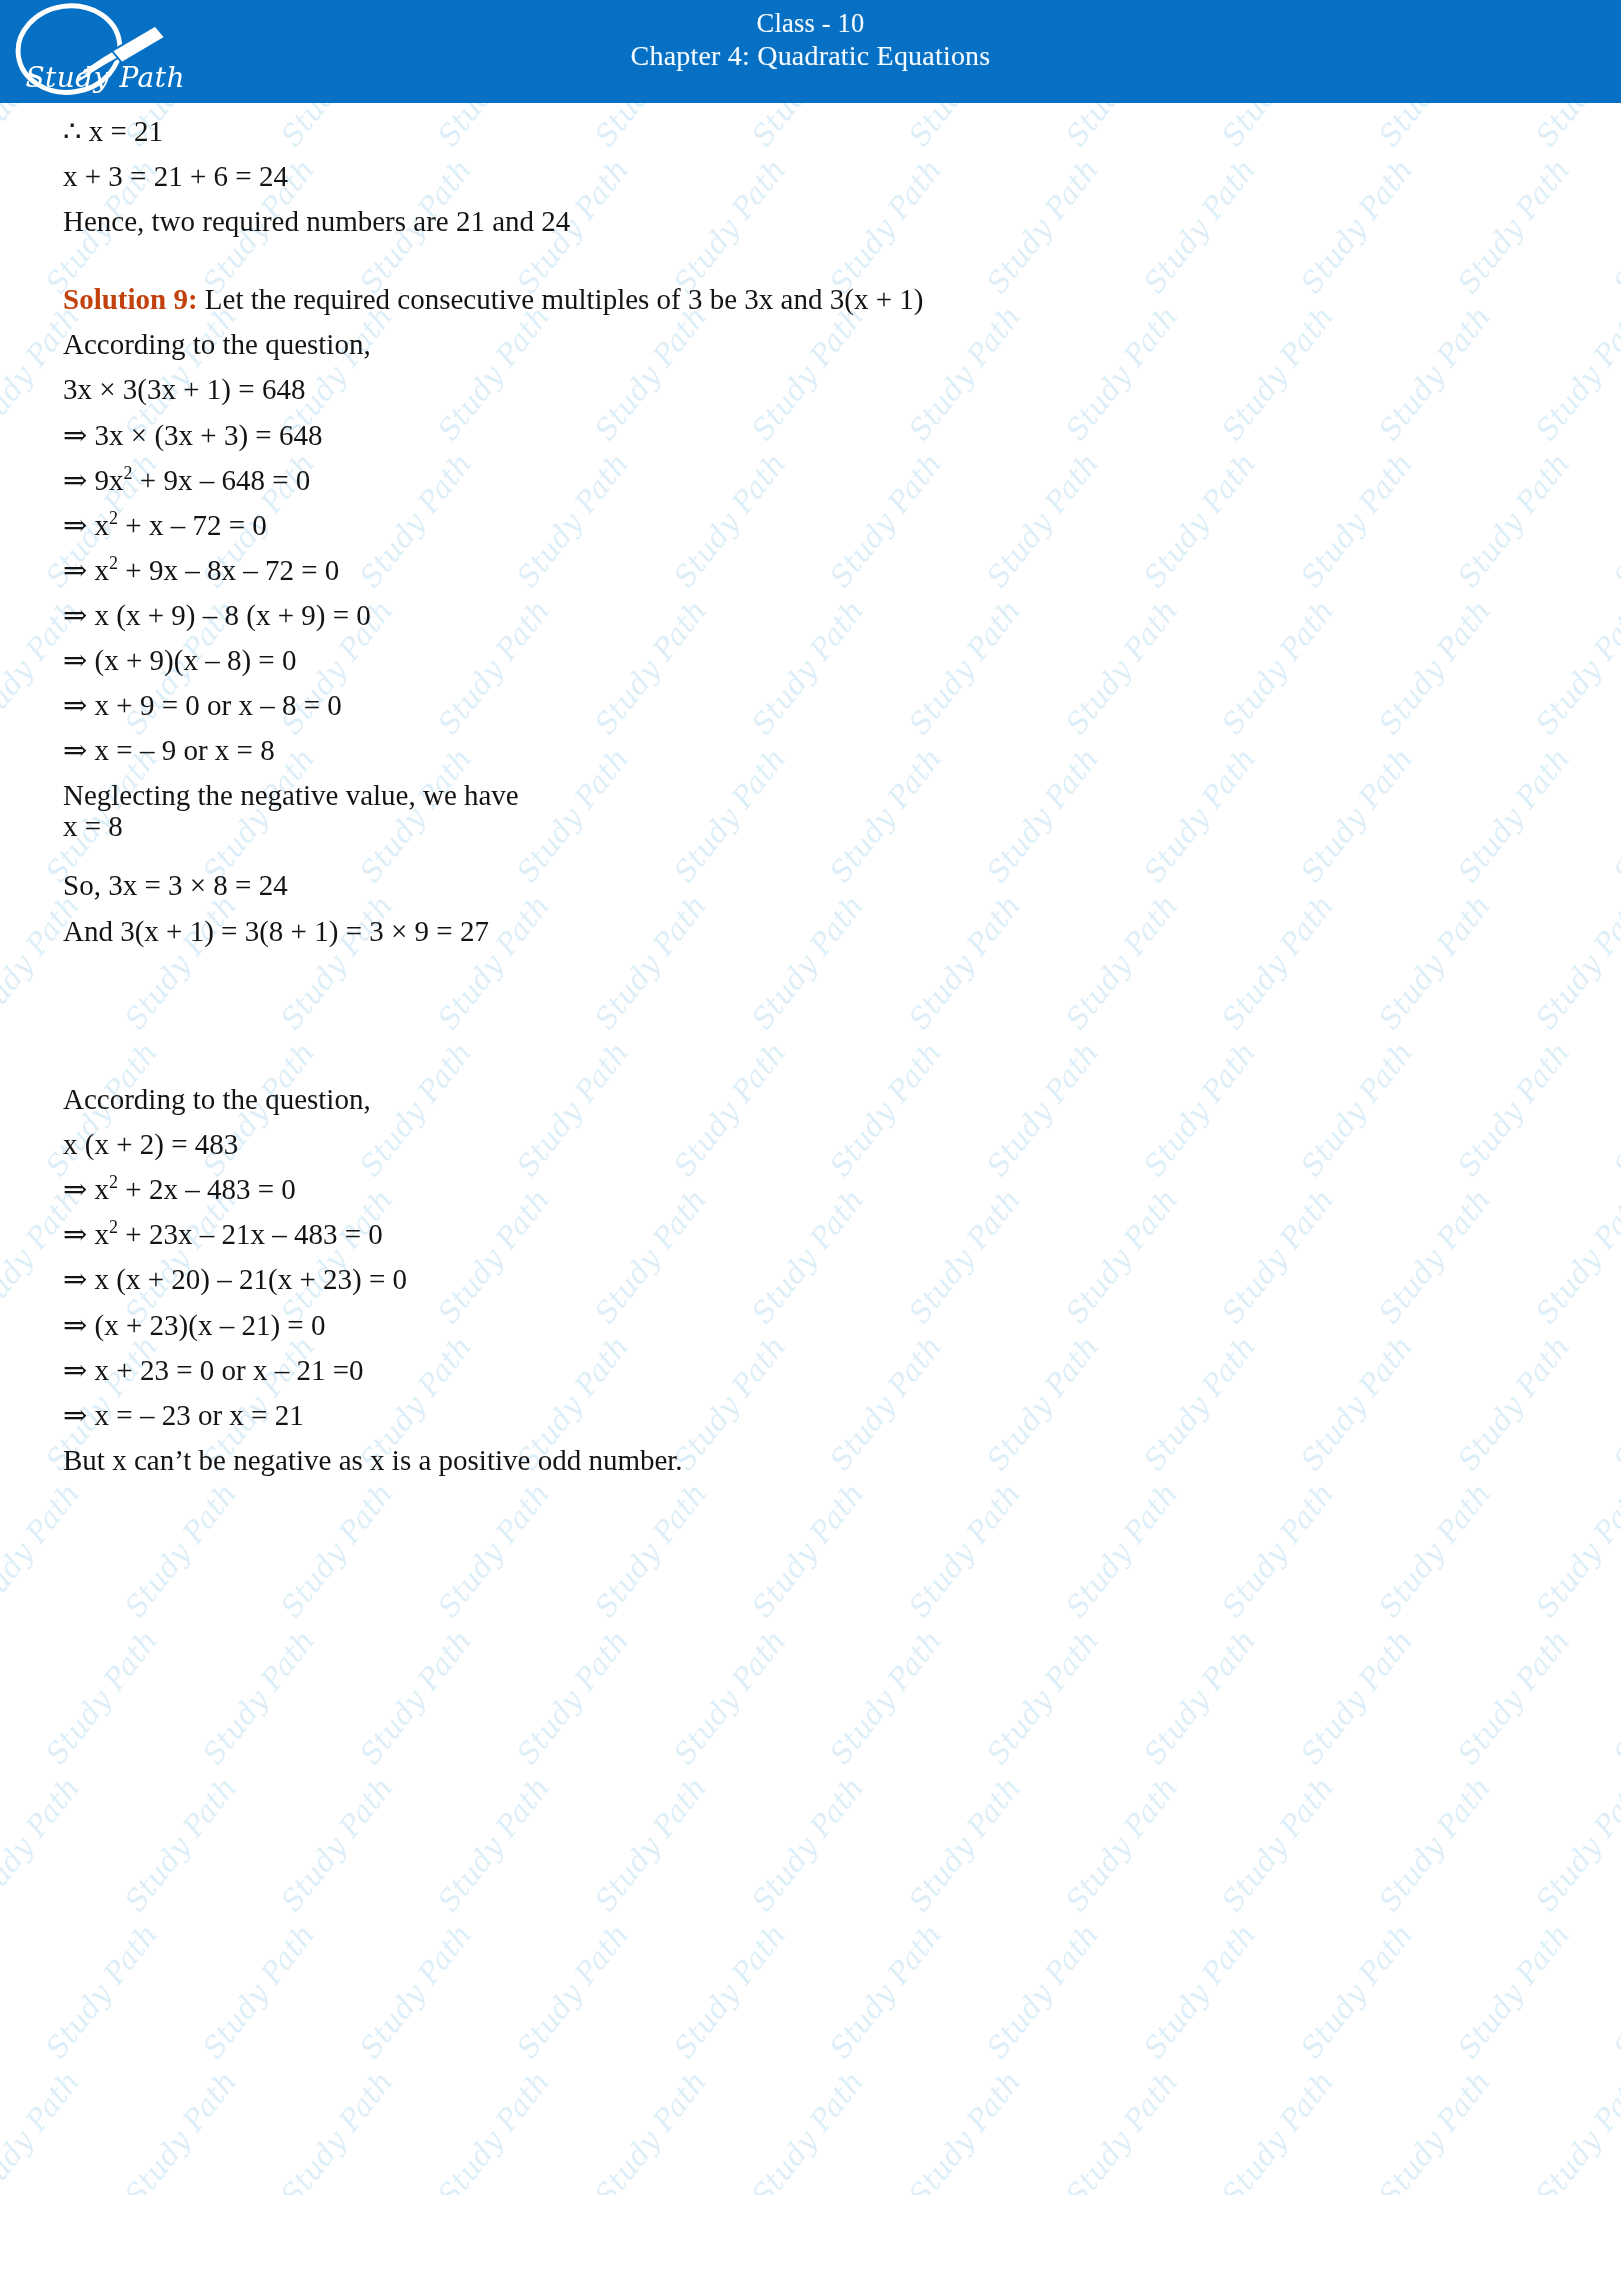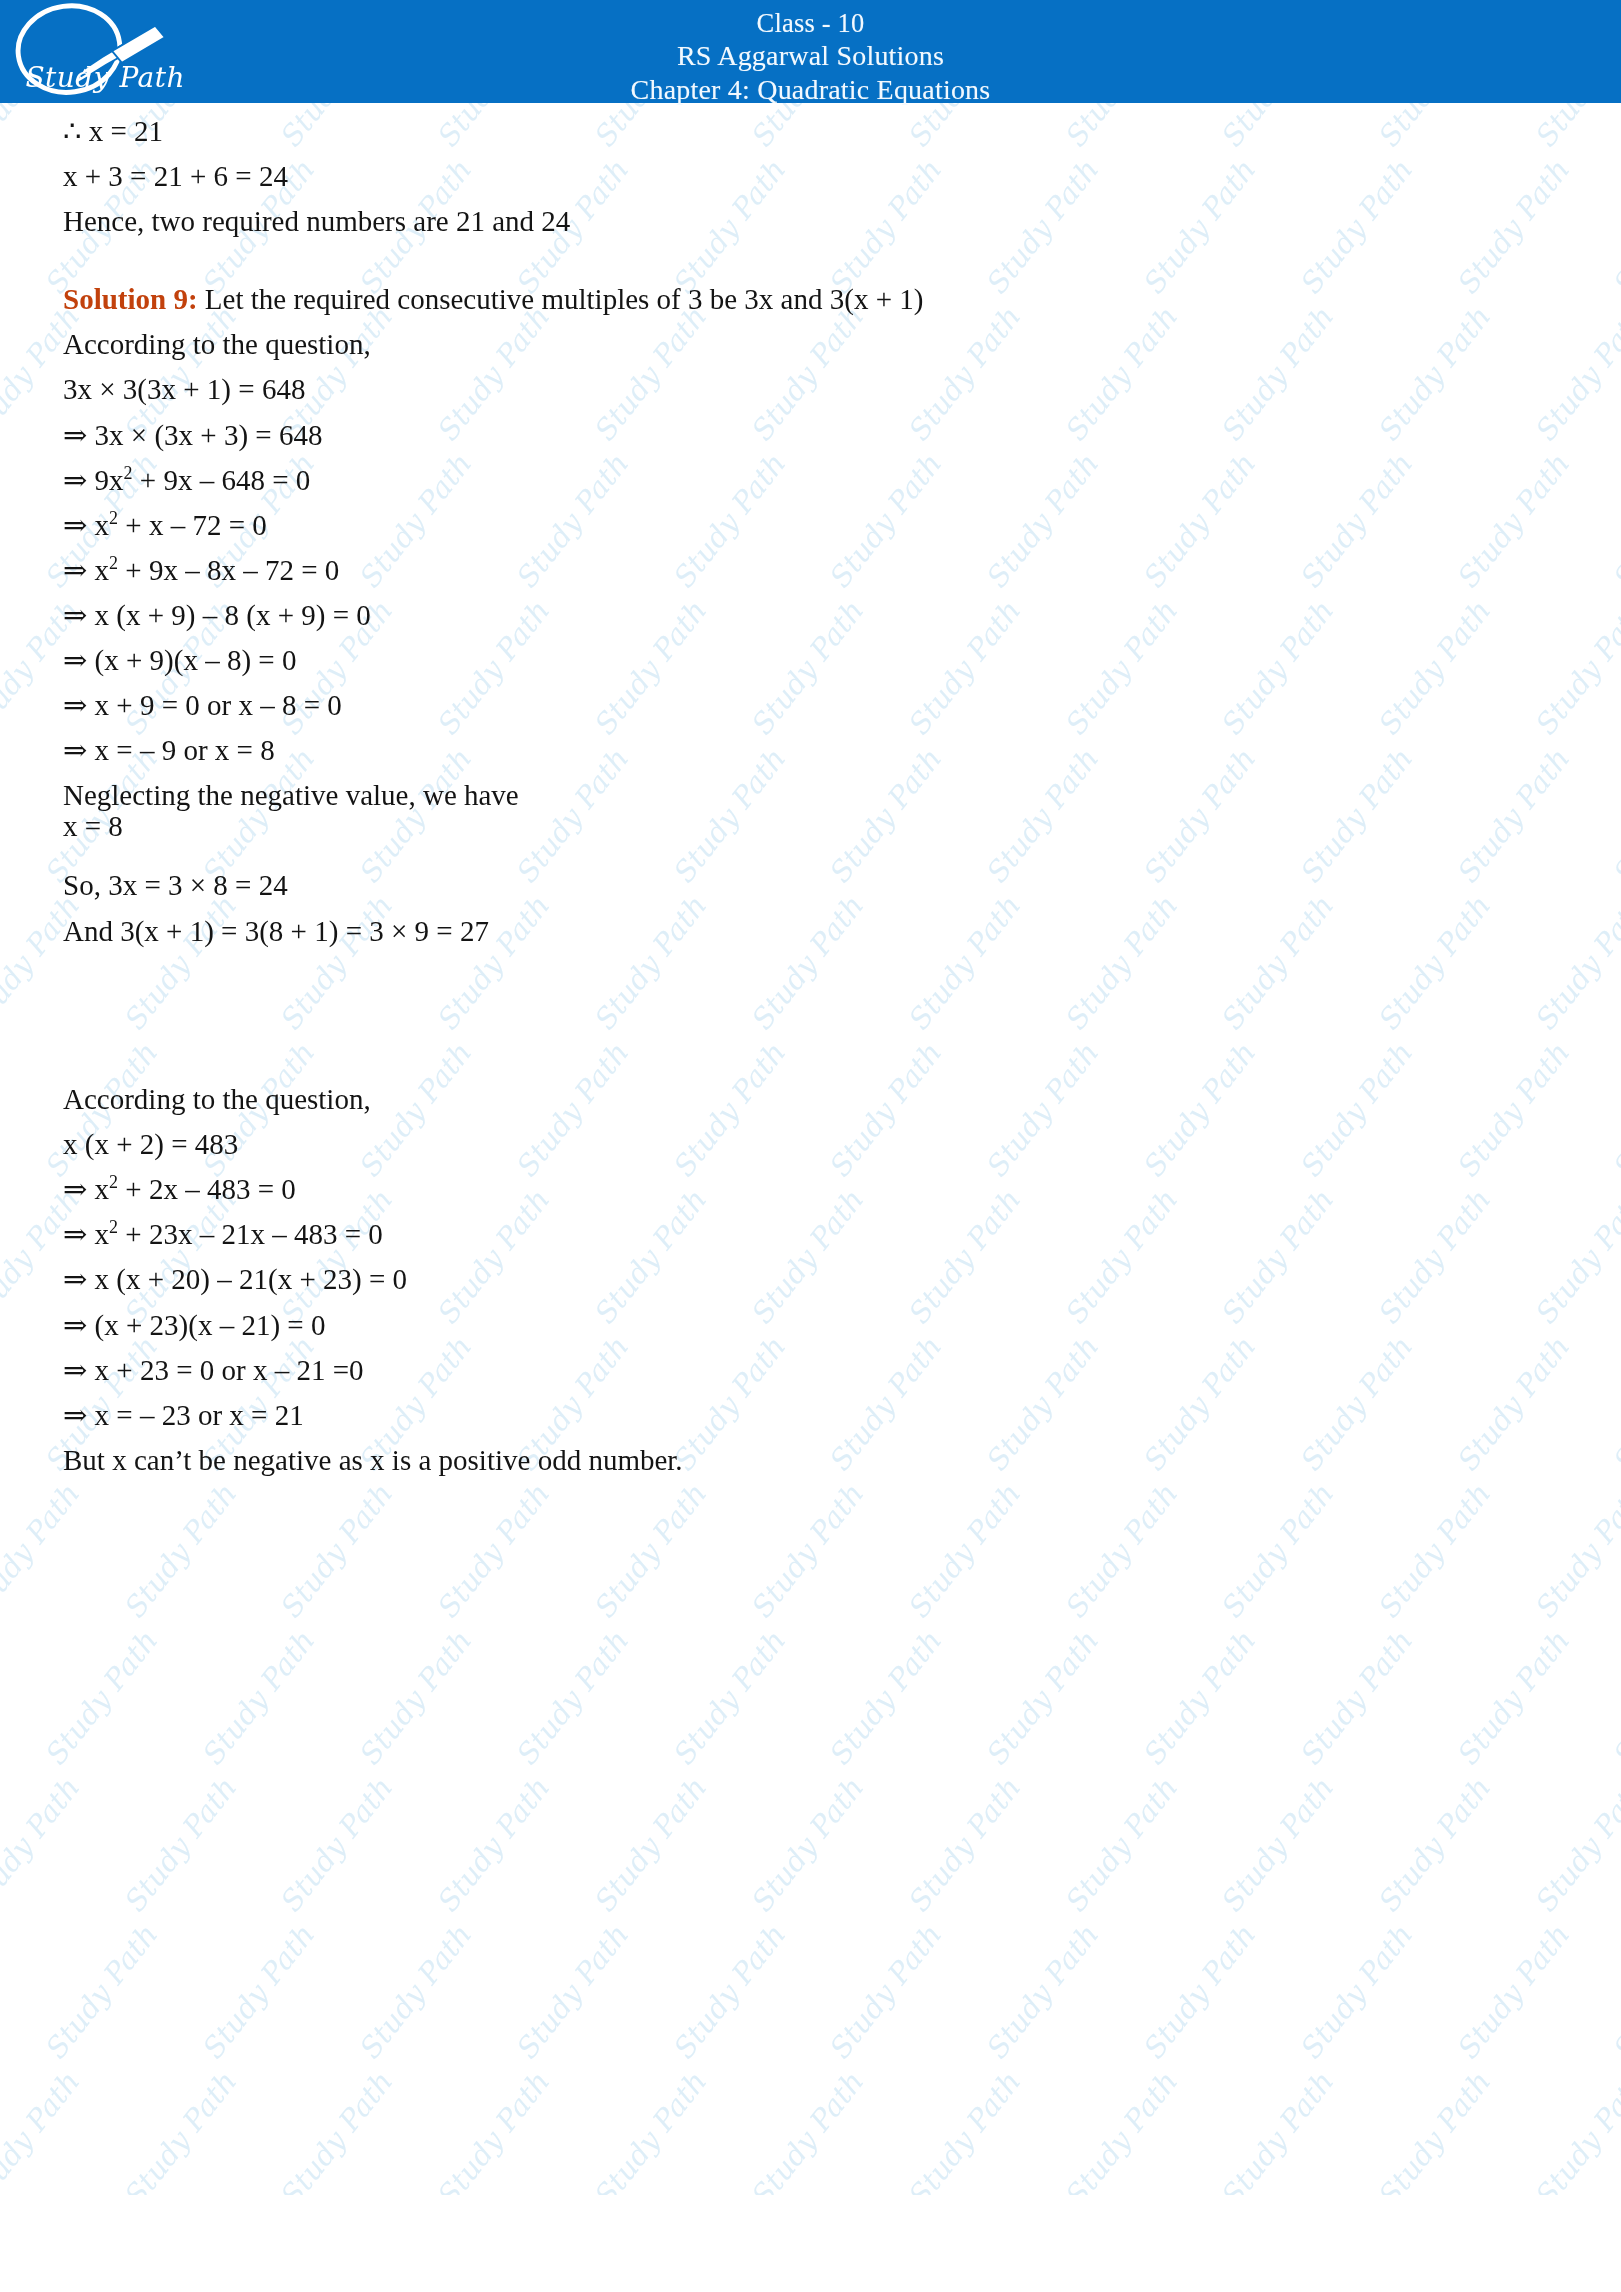--- a/index.html
+++ b/index.html
@@ -159,21 +159,20 @@
         <path d="M140 30 L96 56 L78 68 L70 82 L84 74 L100 64 L146 38 Z" fill="#ffffff" stroke="#0670c4" stroke-width="2"></path>
         <path d="M78 68 L70 82 L84 74 Z" fill="#ffffff"></path>
         <line x1="74" y1="76" x2="80" y2="72" stroke="#0670c4" stroke-width="2"></line>
         <path d="M106 50 L150 24 L160 36 L116 62 Z" fill="#ffffff" stroke="#0670c4" stroke-width="2"></path>
       </svg>
       <span class="logo-word">Study Path</span>
     </div>
 
     <div class="header-titles">
       <span class="header-line l1">Class - 10</span>
-      <span class="header-line l2">RS Aggarwal Solutions</span>
       <span class="header-line l3">Chapter 4: Quadratic Equations</span>
     </div>
   </div>
 
   <div class="watermark" id="watermark-layer">
       <span class="wm-item" style="left: -39px; top: 29px;">Study Path</span>
       <span class="wm-item" style="left: 118px; top: 29px;">Study Path</span>
       <span class="wm-item" style="left: 274px; top: 29px;">Study Path</span>
       <span class="wm-item" style="left: 431px; top: 29px;">Study Path</span>
       <span class="wm-item" style="left: 588px; top: 29px;">Study Path</span>

